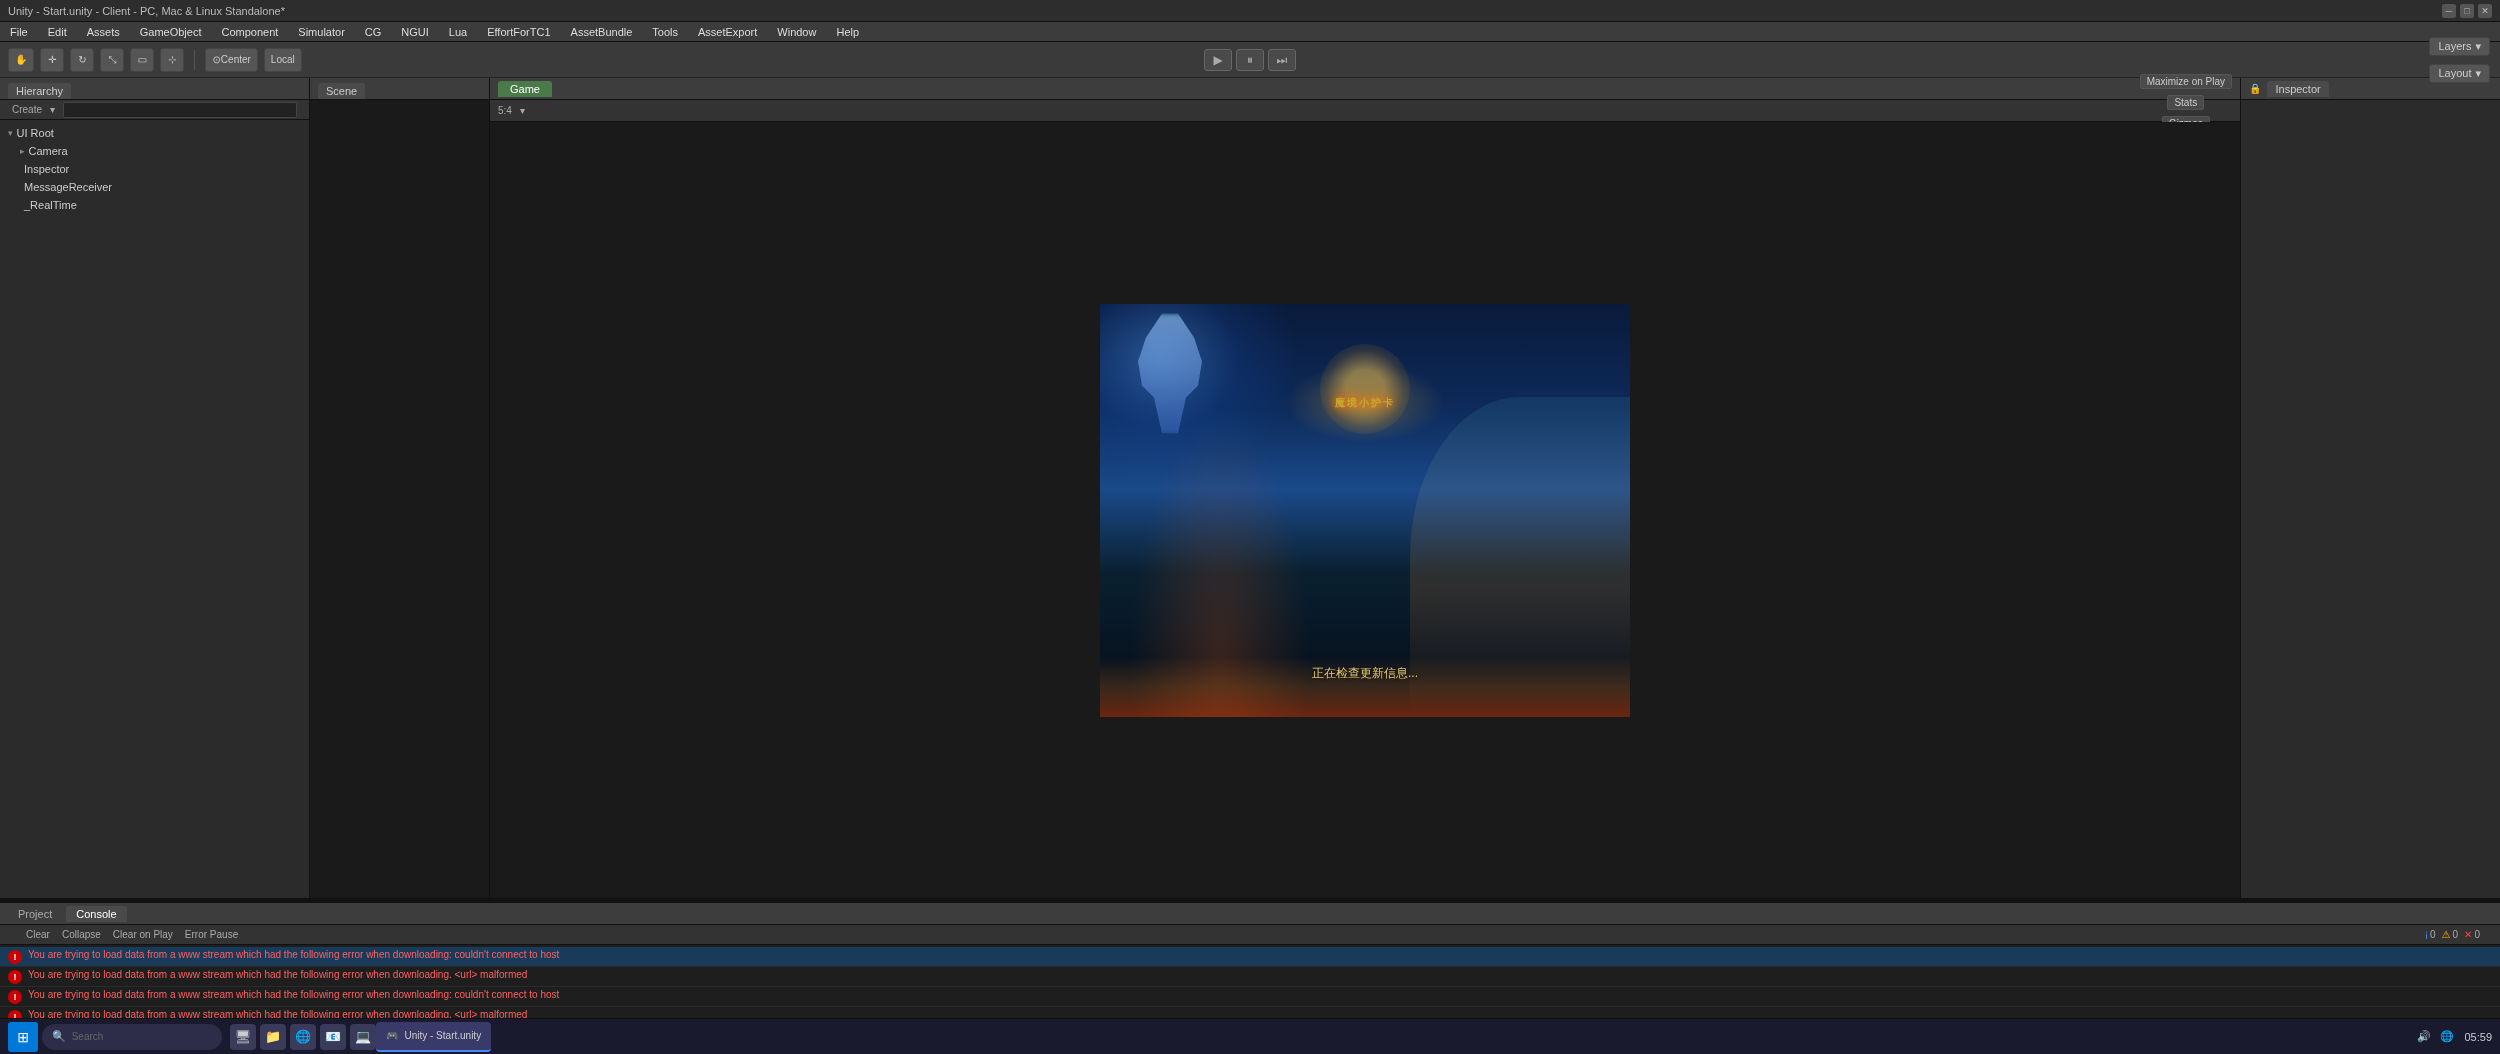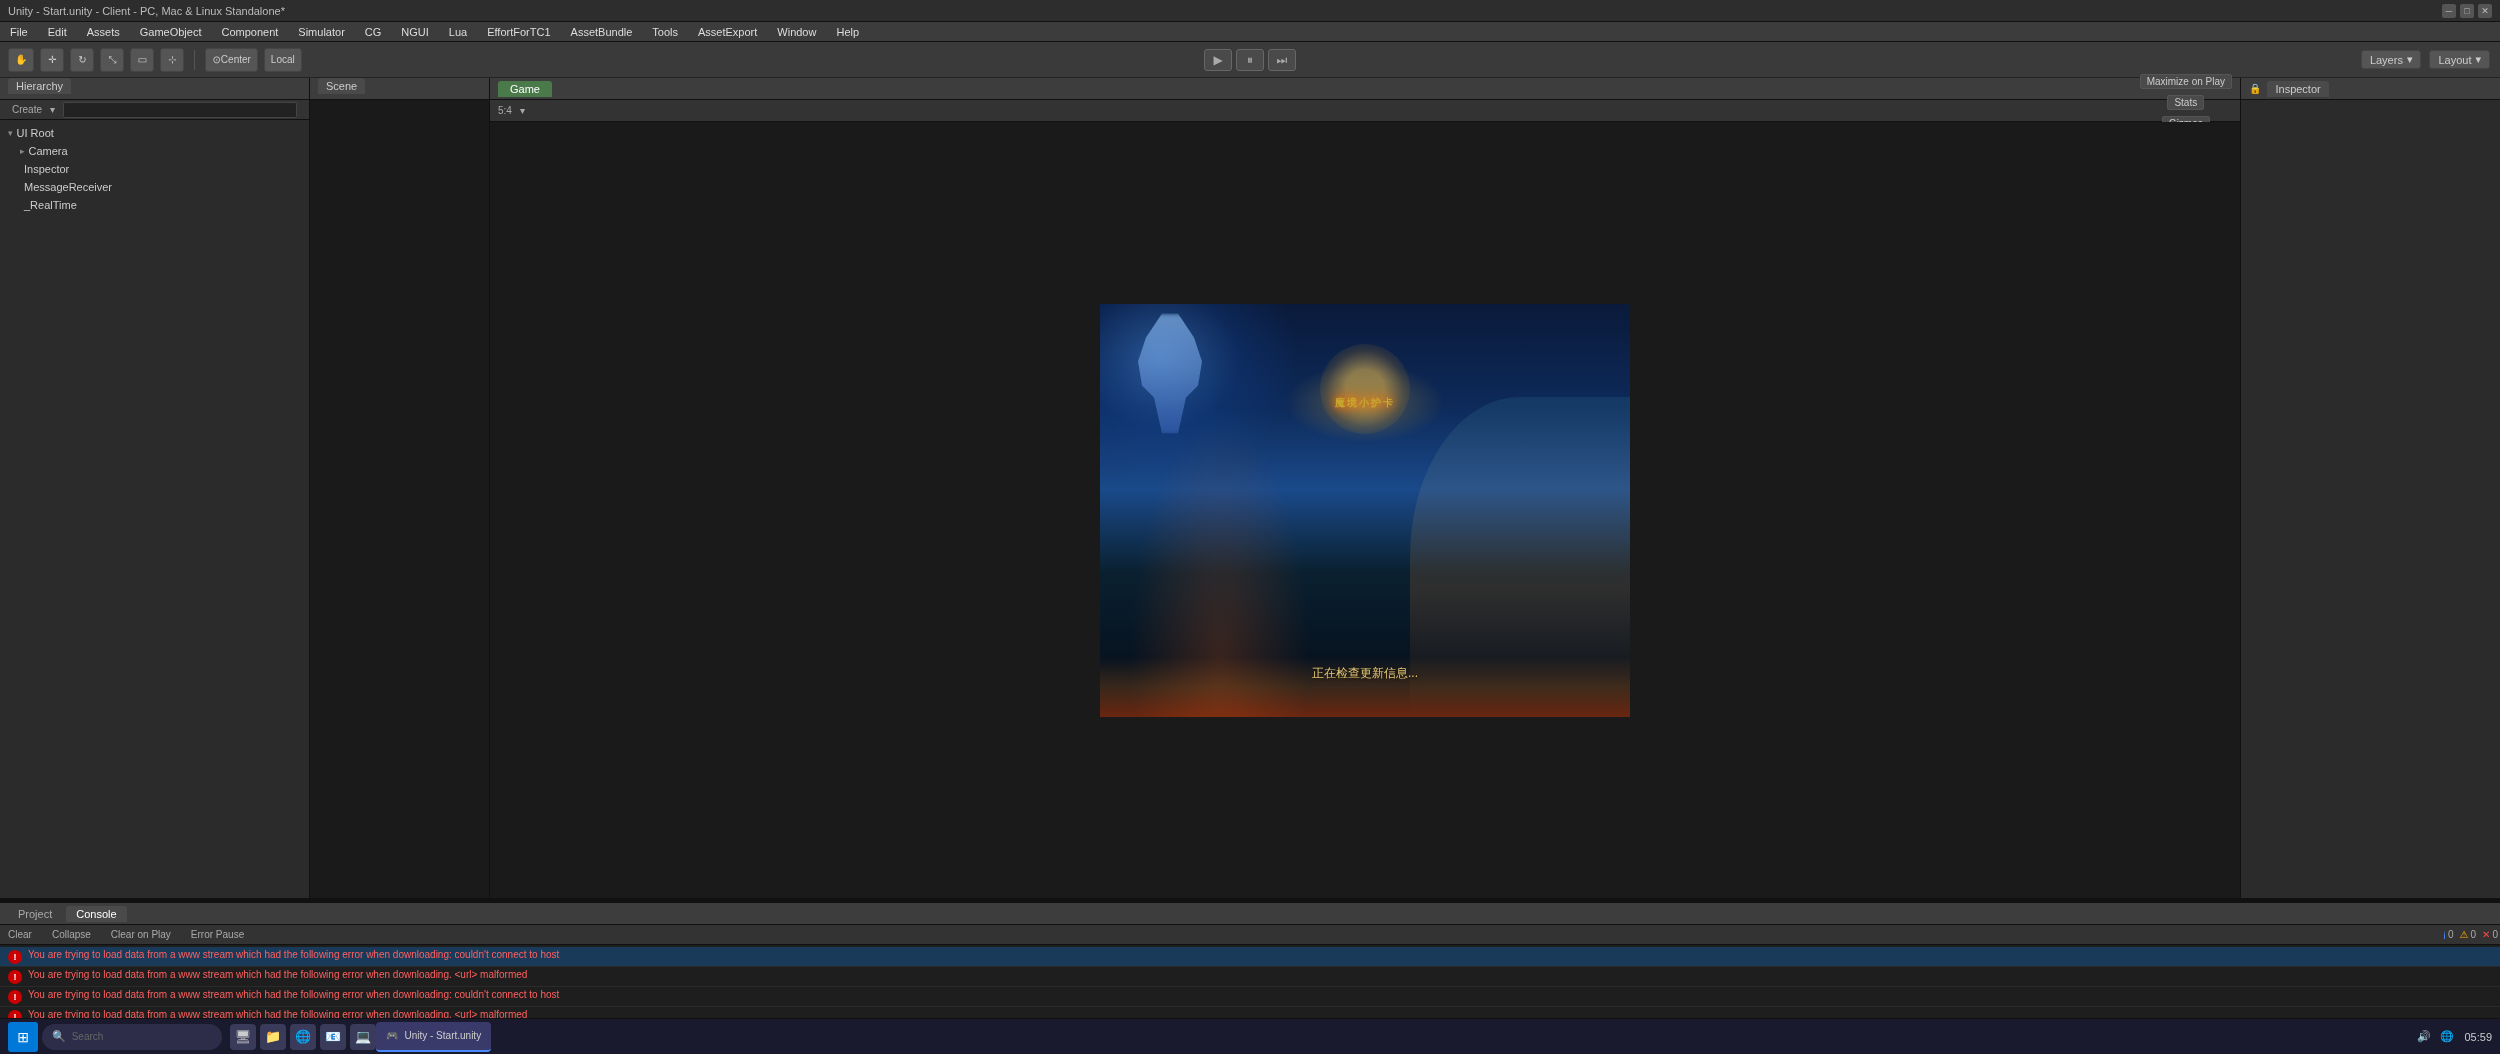--- a/index.html
+++ b/index.html
@@ -97,20 +97,21 @@
       cursor: pointer;
       color: #aaa;
       font-size: 12px;
     }
     .toolbar-right {
       position: absolute;
       right: 10px;
       display: flex;
       align-items: center;
       gap: 8px;
+      flex-direction: column;
     }
     .layers-dropdown {
       background: #555;
       border: 1px solid #444;
       border-radius: 3px;
       padding: 2px 8px;
       color: #ccc;
       font-size: 11px;
       cursor: pointer;
       display: flex; align-items: center; gap: 4px;
@@ -128,21 +129,21 @@
       width: 310px;
       background: #2b2b2b;
       border-right: 1px solid #111;
       display: flex;
       flex-direction: column;
     }
     .panel-header {
       height: 22px;
       background: #3d3d3d;
       display: flex;
-      align-items: flex-start;
+      align-items: flex-end;
       padding: 0 8px;
       font-size: 11px;
       color: #ccc;
       border-bottom: 1px solid #111;
       gap: 6px;
     }
     .panel-tab {
       padding: 2px 8px;
       background: #4a4a4a;
       border-radius: 3px 3px 0 0;
@@ -382,22 +383,21 @@
       color: #aaa;
       cursor: pointer;
       border-radius: 3px 3px 0 0;
     }
     .bottom-tab.active { background: #4a4a4a; color: #fff; }
     .console-toolbar {
       height: 20px;
       background: #333;
       display: flex;
       align-items: center;
-      padding: 0 2px;
-      gap: 8px;
+      padding: 0 20px;
       border-bottom: 1px solid #111;
       justify-content: space-between;
     }
     .console-btn {
       font-size: 10px;
       color: #aaa;
       cursor: pointer;
       padding: 1px 6px;
     }
     .console-counts {

